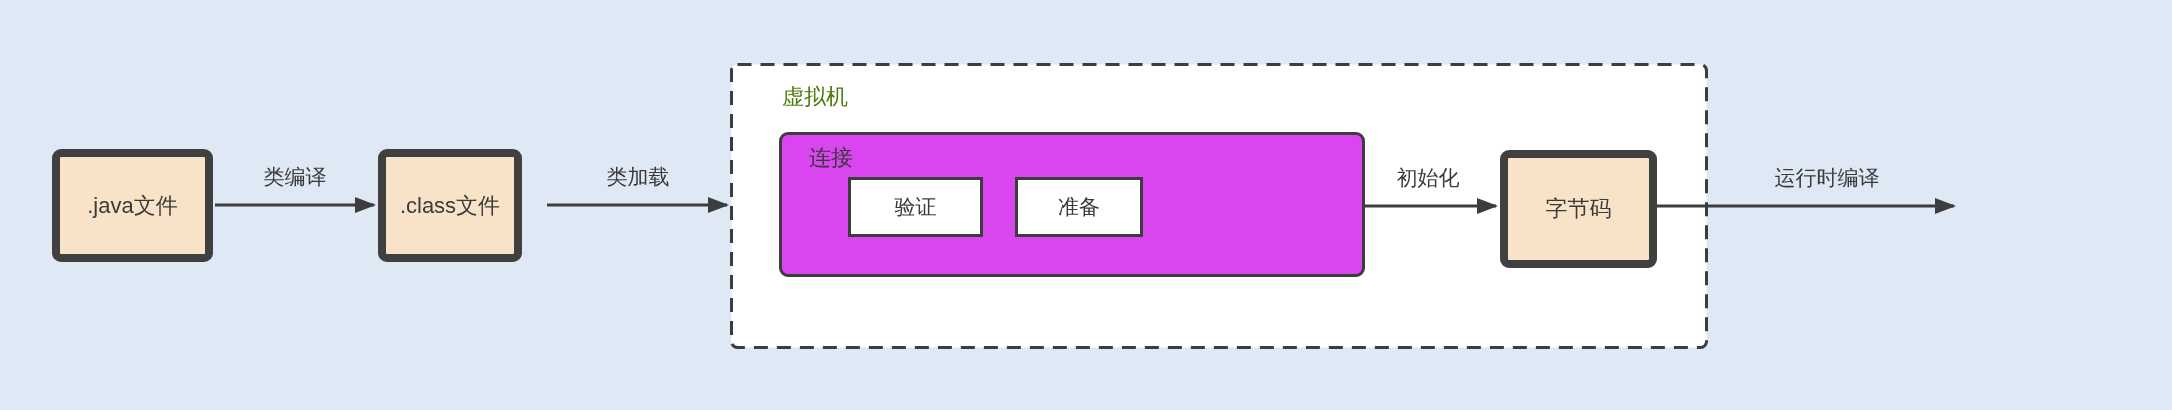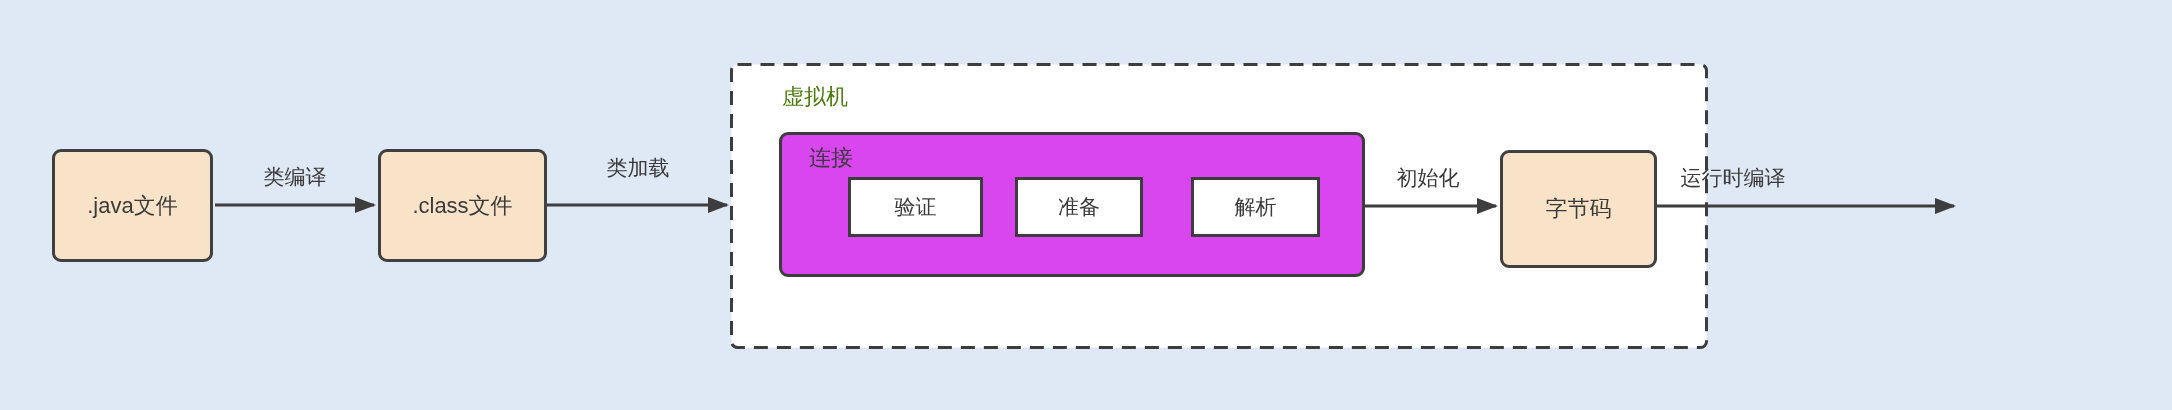--- a/index.html
+++ b/index.html
@@ -15,29 +15,29 @@
     background: #dfe8f5;
   }
   .arrows {
     position: absolute; left: 0; top: 0;
     width: 2172px; height: 410px;
     z-index: 1;
   }
   .node {
     position: absolute;
     background: #f9e3c8;
-    border: 3px solid #404040;
+    border: 8px solid #404040;
     border-radius: 9px;
     display: flex; align-items: center; justify-content: center;
     font-size: 22px; color: #3a3a3a;
     box-sizing: border-box;
     z-index: 2;
   }
   .node-java    { left: 52px;   top: 149px; width: 161px; height: 113px; }
-  .node-class   { left: 378px;  top: 149px; width: 169px; height: 113px; }
+  .node-class   { left: 378px;  top: 149px; width: 144px; height: 113px; }
   .node-byte    { left: 1500px; top: 150px; width: 157px; height: 118px; }
   .node-machine { left: 1958px; top: 150px; width: 160px; height: 110px; }
 
   .vm-label {
     position: absolute; left: 782px; top: 82px;
     font-size: 22px; color: #4d7c0f;
     z-index: 2;
   }
   .linking {
     position: absolute; left: 779px; top: 132px;
@@ -66,23 +66,23 @@
   .step-resolve { left: 409px; width: 129px; }
 
   .edge-label {
     position: absolute;
     transform: translateX(-50%);
     font-size: 21px; color: #3a3a3a;
     white-space: nowrap;
     z-index: 2;
   }
   .lbl-compile { left: 295px;  top: 163px; }
-  .lbl-load    { left: 638px;  top: 154px; font-family: Liberation Mono, monospace; }
+  .lbl-load    { left: 638px;  top: 163px; font-family: Liberation Mono, monospace; }
   .lbl-init    { left: 1428px; top: 164px; }
-  .lbl-jit     { left: 1733px; top: 164px; text-align: center; }
+  .lbl-jit     { left: 1827px; top: 164px; text-align: center; }
 </style>
 </head>
 <body>
 
 <div class="canvas">
 
   <svg class="arrows" viewBox="0 0 2172 410" xmlns="http://www.w3.org/2000/svg">
     <defs>
       <marker id="ah" markerUnits="userSpaceOnUse" markerWidth="22" markerHeight="18" refX="19" refY="8" orient="auto">
         <path d="M0,0 L21,8 L0,16 Z" fill="#3d3d3d"></path>
@@ -108,23 +108,20 @@
   <span class="vm-label">虚拟机</span>
 
   <div class="linking">
     <span class="linking-label">连接</span>
     <div class="step step-verify">
       <span>验证</span>
     </div>
     <div class="step step-prepare">
       <span>准备</span>
     </div>
-    <div class="step step-resolve">
-      <span>解析</span>
-    </div>
   </div>
 
   <div class="node node-byte">
     <span>字节码</span>
   </div>
 
 
   <span class="edge-label lbl-compile">类编译</span>
   <span class="edge-label lbl-load">类加载</span>
   <span class="edge-label lbl-init">初始化</span>

